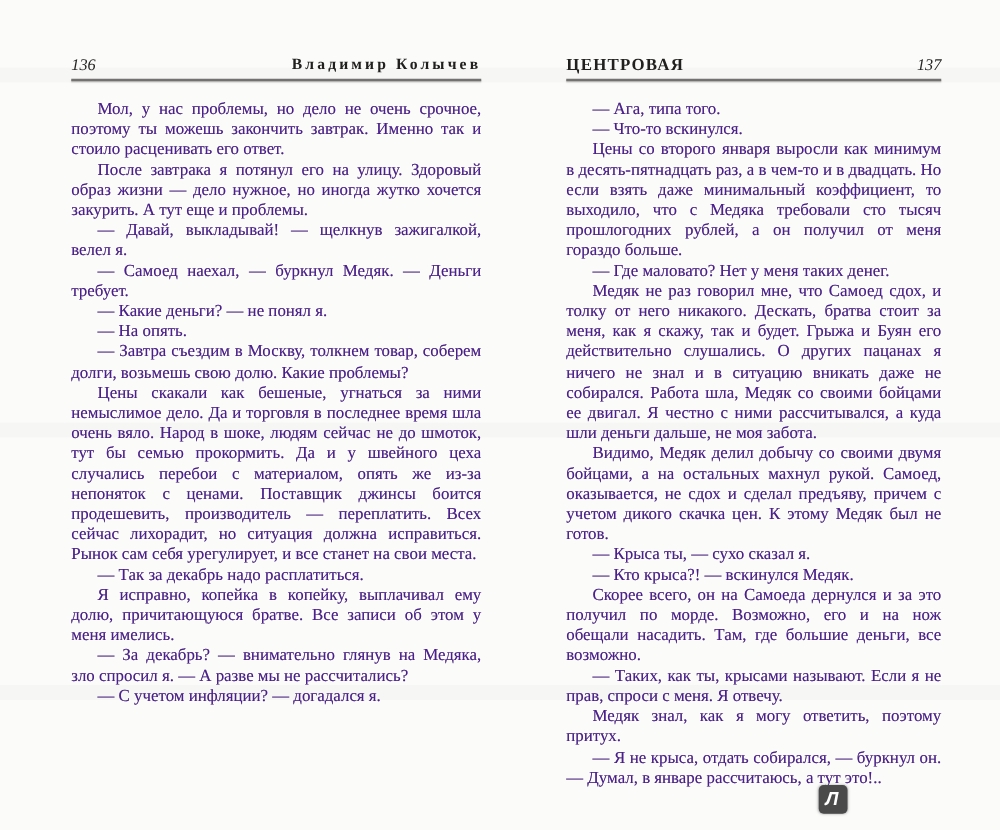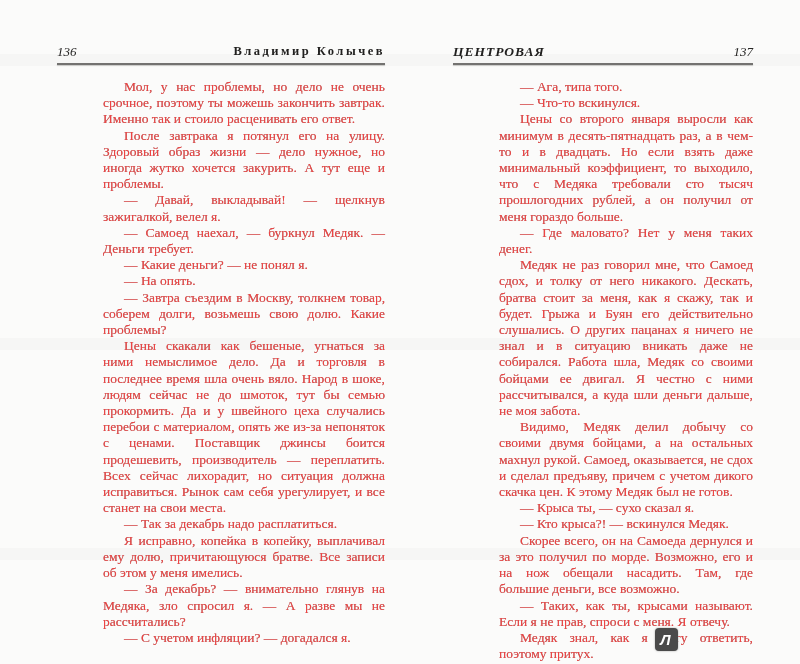--- a/index.html
+++ b/index.html
@@ -26,35 +26,34 @@
   .page-header {
     display: flex; justify-content: space-between; align-items: flex-start;
     color: #262524; height: 17px; margin-top: 16px;
   }
   .page-num { font-style: italic; font-size: 13px; }
   .head-author {
     font-weight: bold; font-size: 12.5px; letter-spacing: 2.5px;
     color: #21201f;
   }
   .head-title {
-    font-weight: bold; font-style: italic; font-size: 13.5px;
+    font-weight: bold; font-size: 13.5px;
     letter-spacing: 1px; color: #21201f;
   }
   .header-rule {
     height: 2px; background: #737270; margin-top: 2px;
     box-shadow: 0 1px 1px rgba(115,114,112,0.35);
   }
   .body-text {
     margin-top: 14px;
     font-size: 13.5px;
     line-height: 16.2px;
     text-align: justify;
-    color: #ef4444;
+    color: #4c1d95;
     text-shadow: 0 0 0.5px rgba(60,55,50,0.55);
-    margin-left: 46px;
   }
   .body-text p { margin: 0; text-indent: 21px; }
 
   .watermark {
     position: absolute; left: 655px; top: 628px;
     width: 23px; height: 23px;
     border-radius: 4px;
     background: #4a4a4a;
     display: flex; align-items: center; justify-content: center;
     box-shadow: 0 0 2px rgba(74,74,74,0.5);

